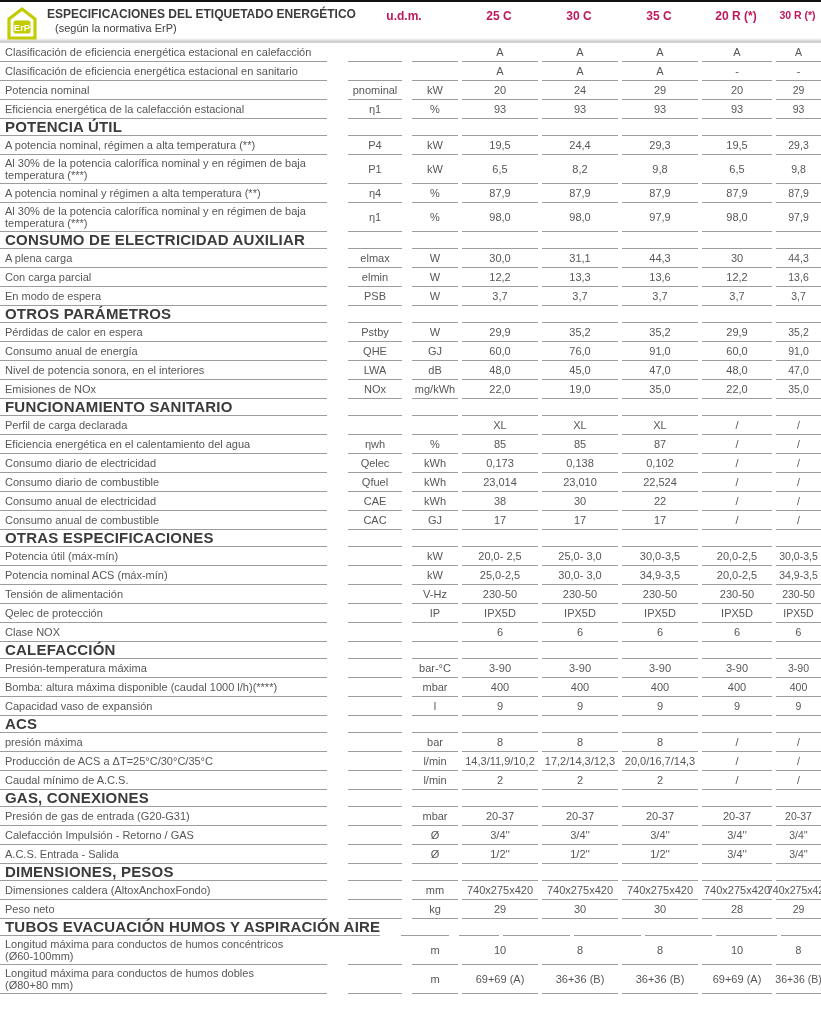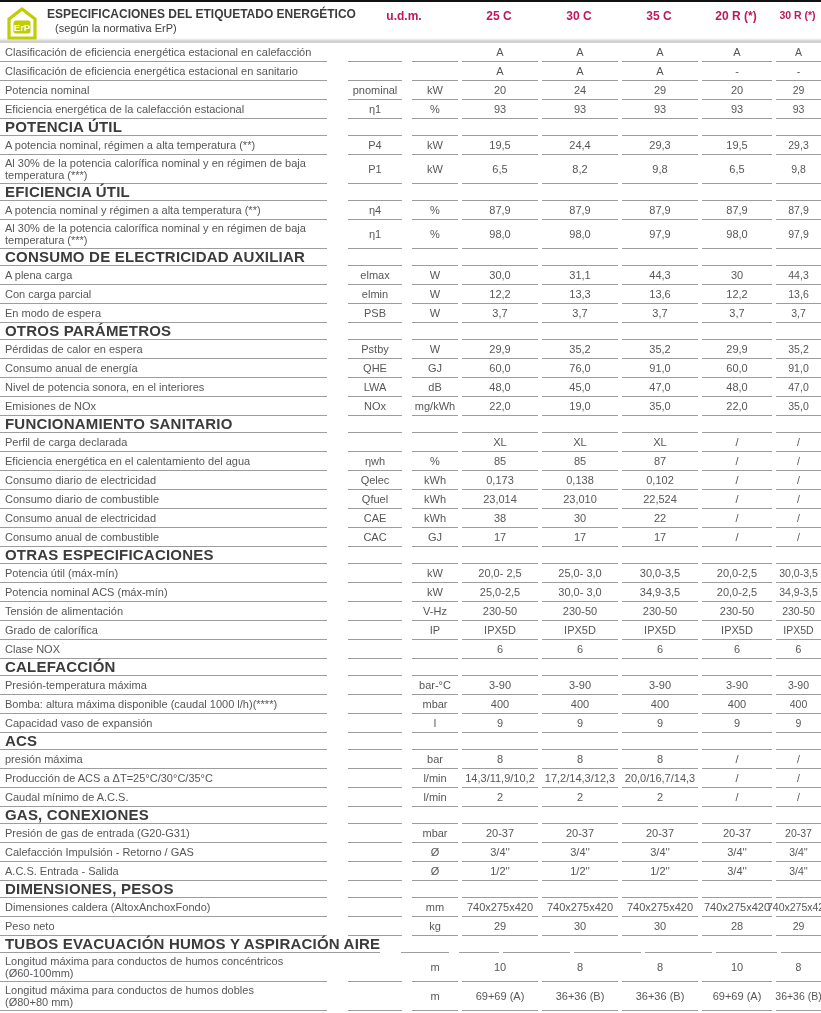--- a/index.html
+++ b/index.html
@@ -251,46 +251,20 @@
       <div class="cell c-v3">
         <span>9,8</span>
       </div>
       <div class="cell c-v4">
         <span>6,5</span>
       </div>
       <div class="cell c-v5">
         <span>9,8</span>
       </div>
     </div>
-    <div class="row section-row">
-      <div class="cell c-desc">
-        <span>EFICIENCIA ÚTIL</span>
-      </div>
-      <div class="cell c-sym">
-        <span></span>
-      </div>
-      <div class="cell c-unit">
-        <span></span>
-      </div>
-      <div class="cell c-v1">
-        <span></span>
-      </div>
-      <div class="cell c-v2">
-        <span></span>
-      </div>
-      <div class="cell c-v3">
-        <span></span>
-      </div>
-      <div class="cell c-v4">
-        <span></span>
-      </div>
-      <div class="cell c-v5">
-        <span></span>
-      </div>
-    </div>
     <div class="row">
       <div class="cell c-desc">
         <span>A potencia nominal y régimen a alta temperatura (**)</span>
       </div>
       <div class="cell c-sym">
         <span>η4</span>
       </div>
       <div class="cell c-unit">
         <span>%</span>
       </div>
@@ -852,21 +826,21 @@
       </div>
       <div class="cell c-v4">
         <span>230-50</span>
       </div>
       <div class="cell c-v5">
         <span>230-50</span>
       </div>
     </div>
     <div class="row">
       <div class="cell c-desc">
-        <span>Grado de calorífica</span>
+        <span>Qelec de protección</span>
       </div>
       <div class="cell c-sym">
         <span></span>
       </div>
       <div class="cell c-unit">
         <span>IP</span>
       </div>
       <div class="cell c-v1">
         <span>IPX5D</span>
       </div>

